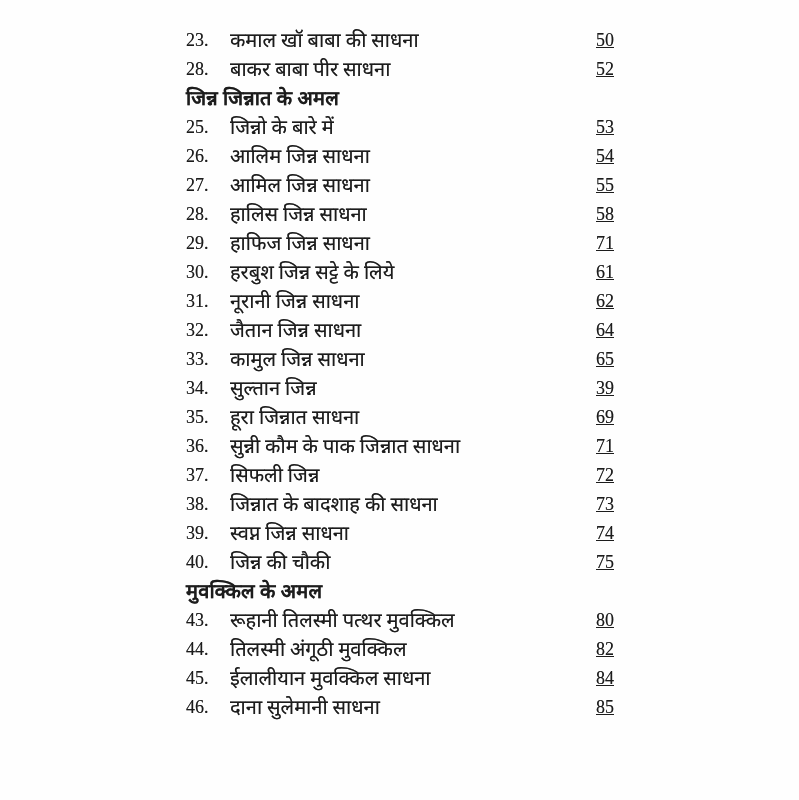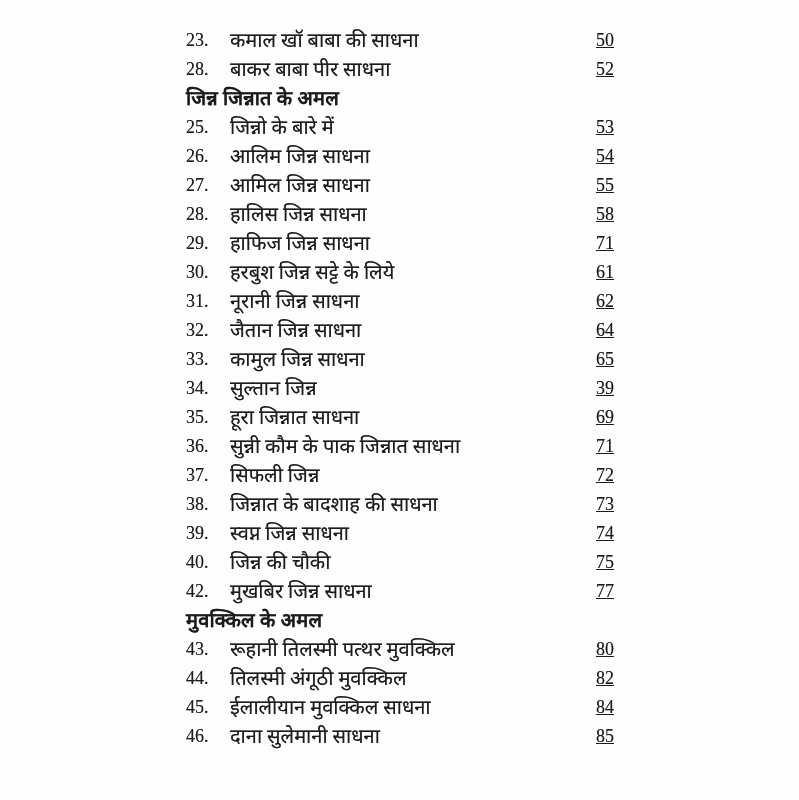--- a/index.html
+++ b/index.html
@@ -148,25 +148,20 @@
       <div class="toc-row">
         <span class="num">39.</span>
         <span class="title">स्वप्न जिन्न साधना</span>
         <span class="pg">74</span>
       </div>
       <div class="toc-row">
         <span class="num">40.</span>
         <span class="title">जिन्न की चौकी</span>
         <span class="pg">75</span>
       </div>
-      <div class="toc-row">
-        <span class="num">42.</span>
-        <span class="title">मुखबिर जिन्न साधना</span>
-        <span class="pg">77</span>
-      </div>
       <div class="toc-header">मुवक्किल के अमल</div>
       <div class="toc-row">
         <span class="num">43.</span>
         <span class="title">रूहानी तिलस्मी पत्थर मुवक्किल</span>
         <span class="pg">80</span>
       </div>
       <div class="toc-row">
         <span class="num">44.</span>
         <span class="title">तिलस्मी अंगूठी मुवक्किल</span>
         <span class="pg">82</span>

